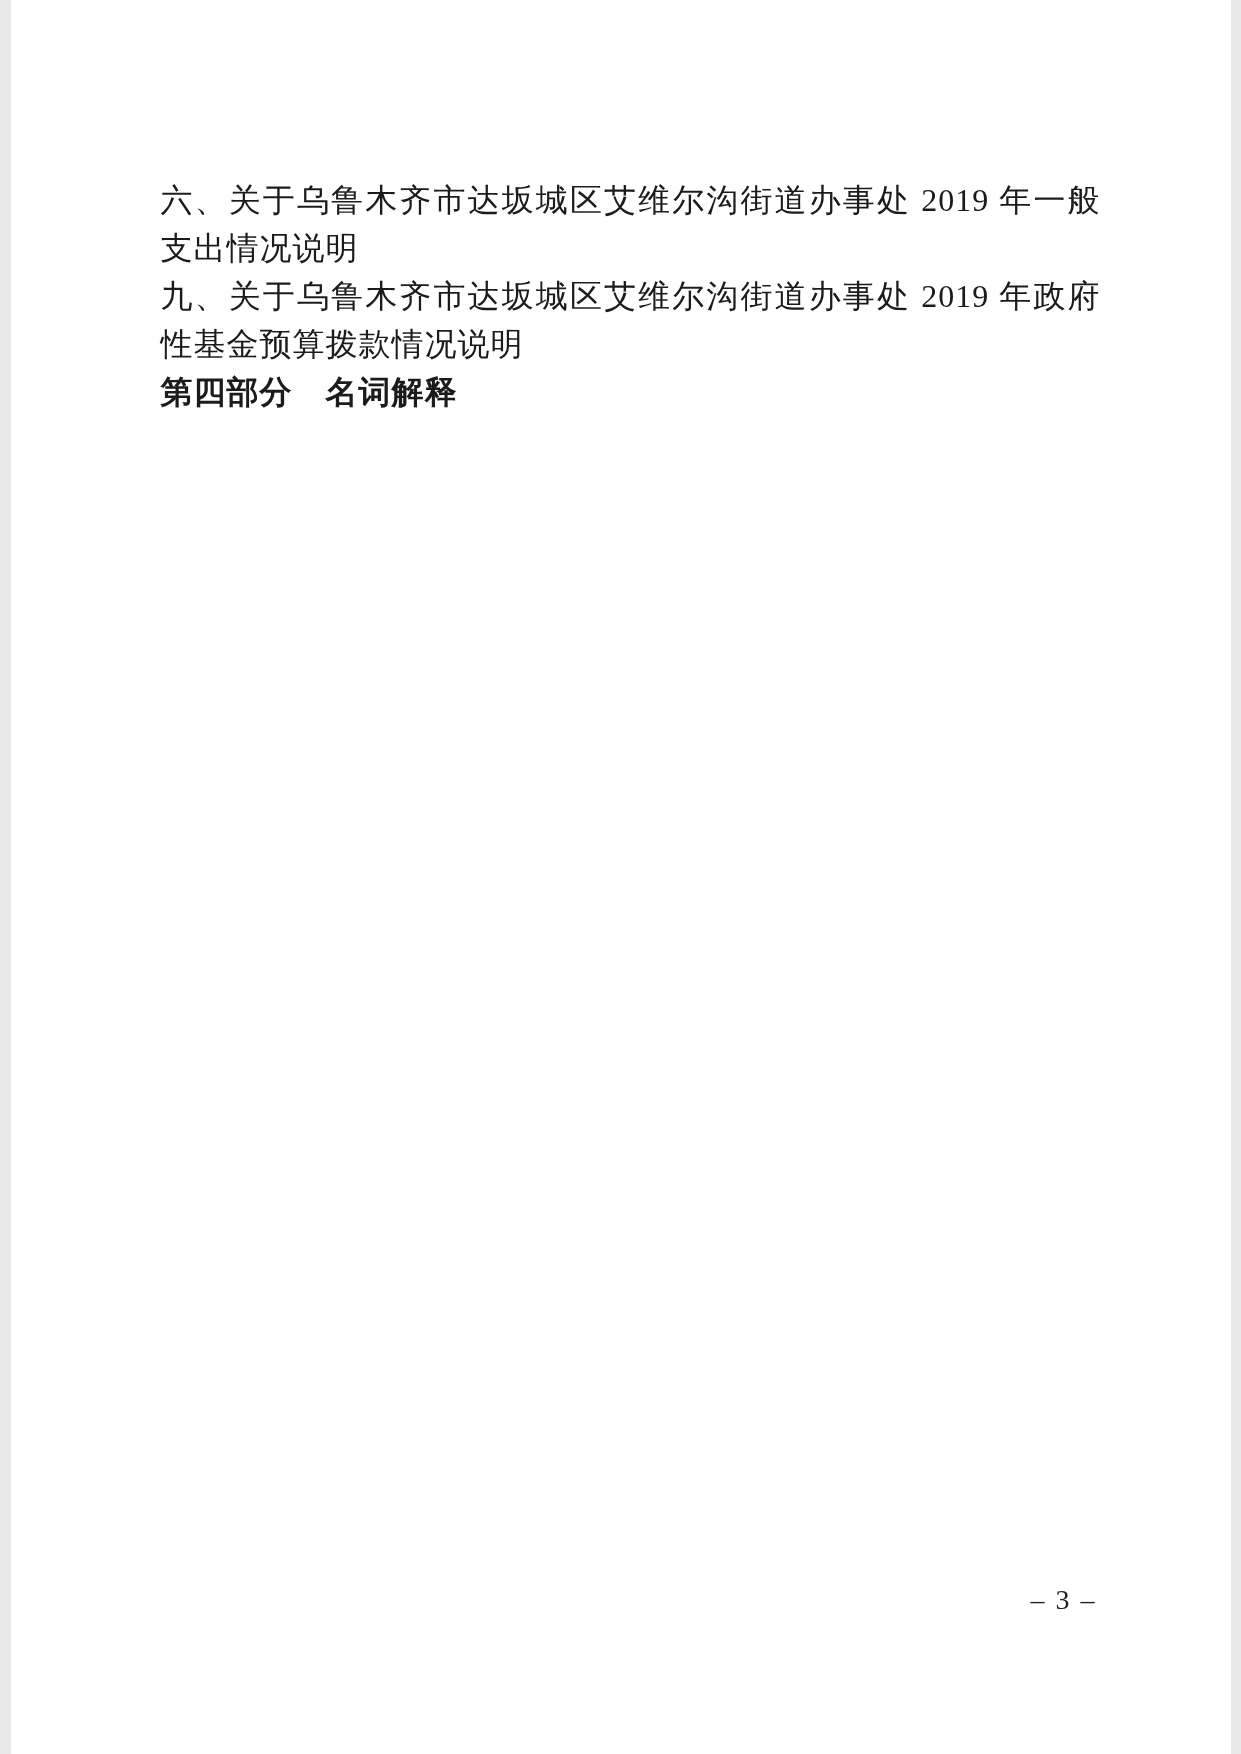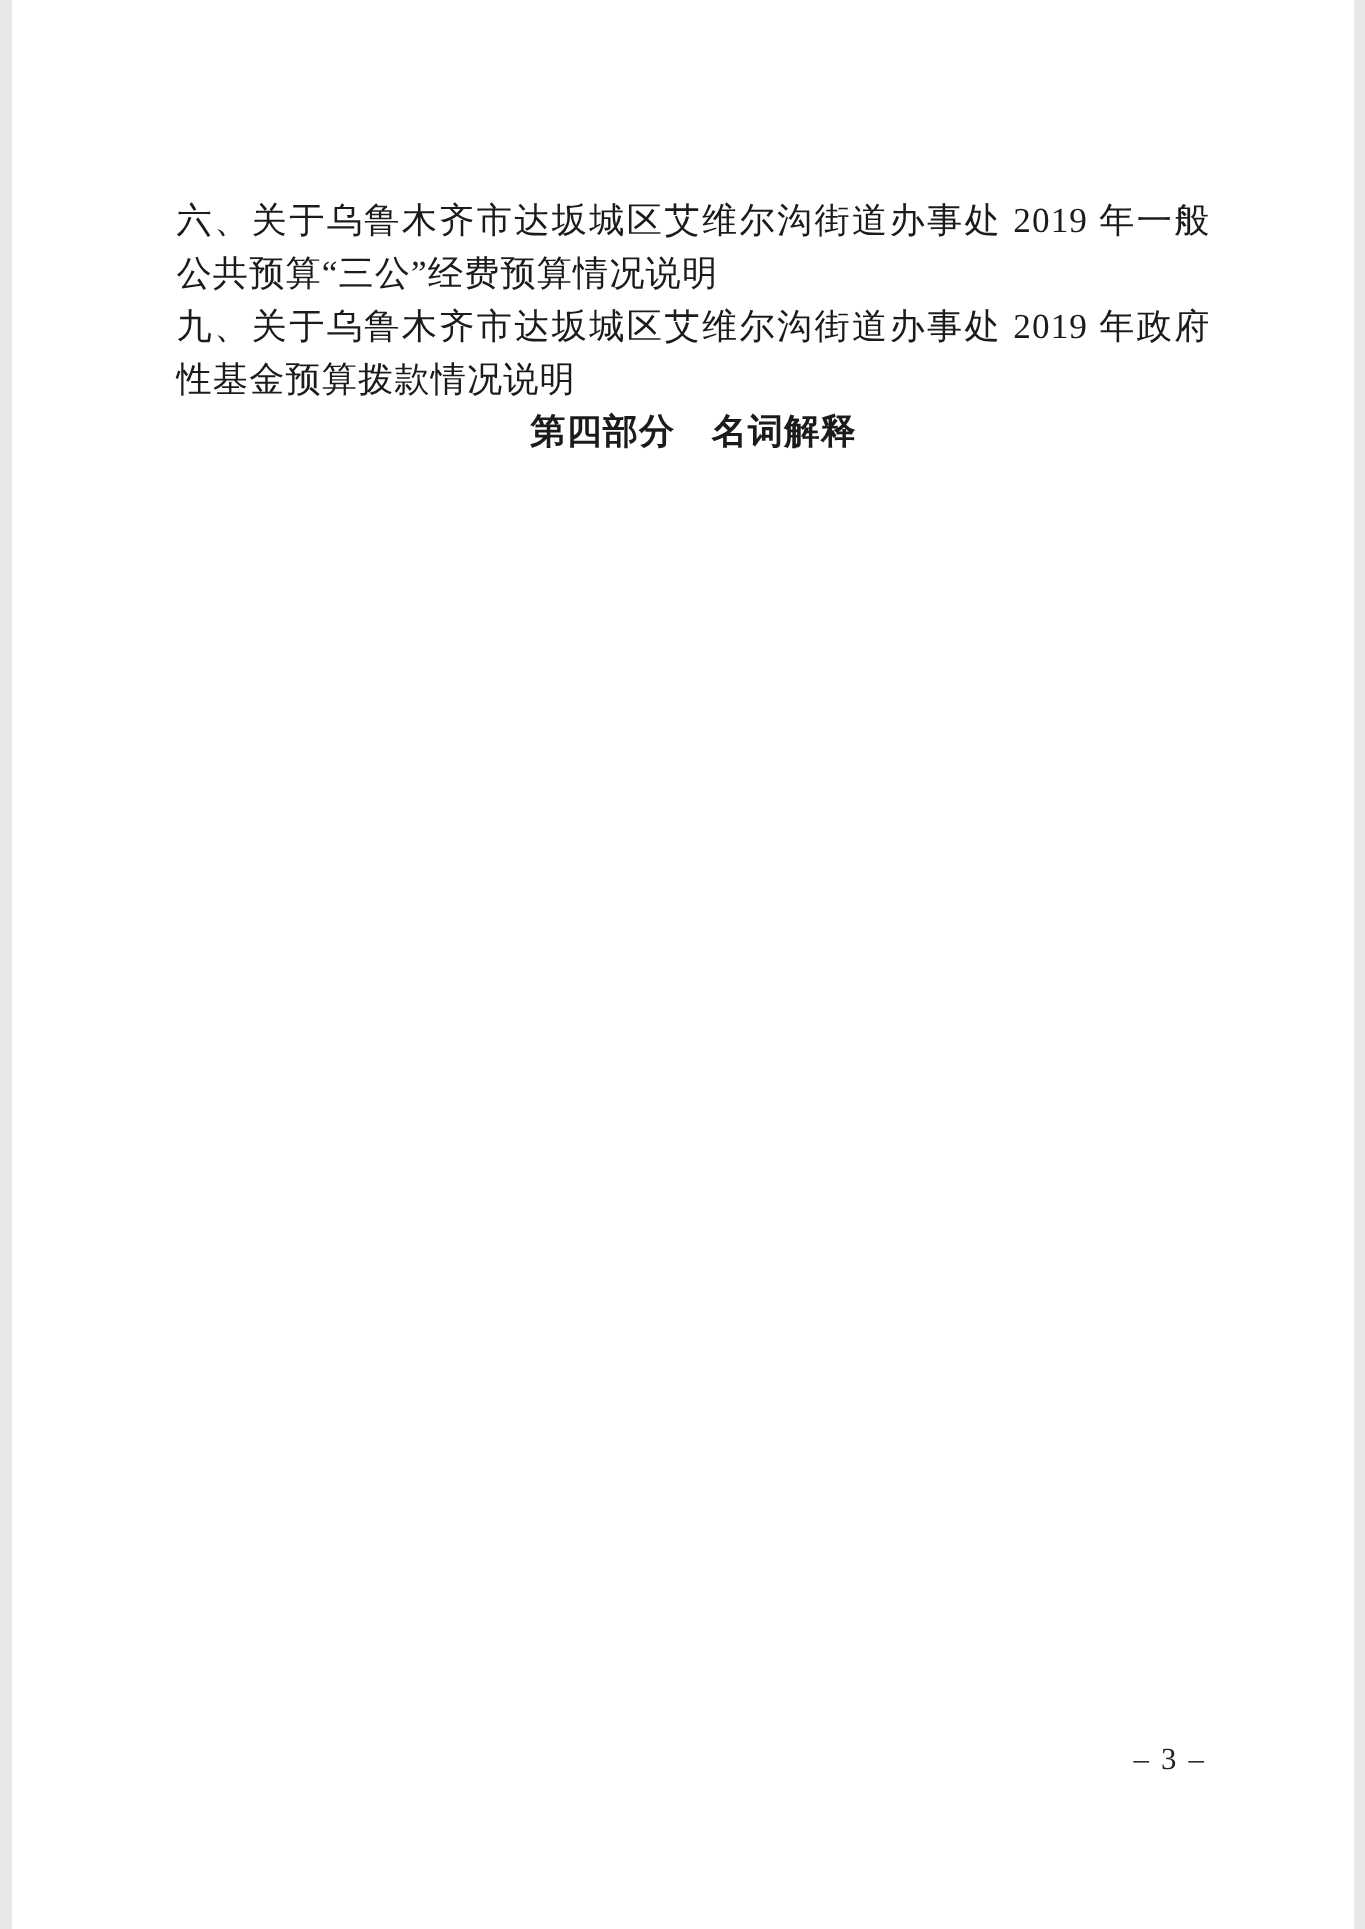--- a/index.html
+++ b/index.html
@@ -32,42 +32,41 @@
     white-space: nowrap;
   }
   
   .toc-line.j {
     white-space: normal;
     text-align: justify;
     text-align-last: justify;
   }
   .toc-line.b {
     font-weight: bold;
-    text-align: center;
   }
   .footer {
     position: absolute;
     top: 1584px;
     left: 1003px;
     width: 100px;
     text-align: center;
     font-size: 28px;
     line-height: 32px;
     letter-spacing: 2px;
     color: #222222;
   }
 </style>
 </head>
 <body>
 
 <div class="page">
 
   <main class="content">
     <p class="toc-line j">六、关于乌鲁木齐市达坂城区艾维尔沟街道办事处 2019 年一般</p>
-    <p class="toc-line">公共预算“三公”经费预算情况说明</p>
+    <p class="toc-line">支出情况说明</p>
     <p class="toc-line j">九、关于乌鲁木齐市达坂城区艾维尔沟街道办事处 2019 年政府</p>
     <p class="toc-line">性基金预算拨款情况说明</p>
     <p class="toc-line b">第四部分　名词解释</p>
   </main>
 
   <div class="footer">
     <span>– 3 –</span>
   </div>
 
 </div>

